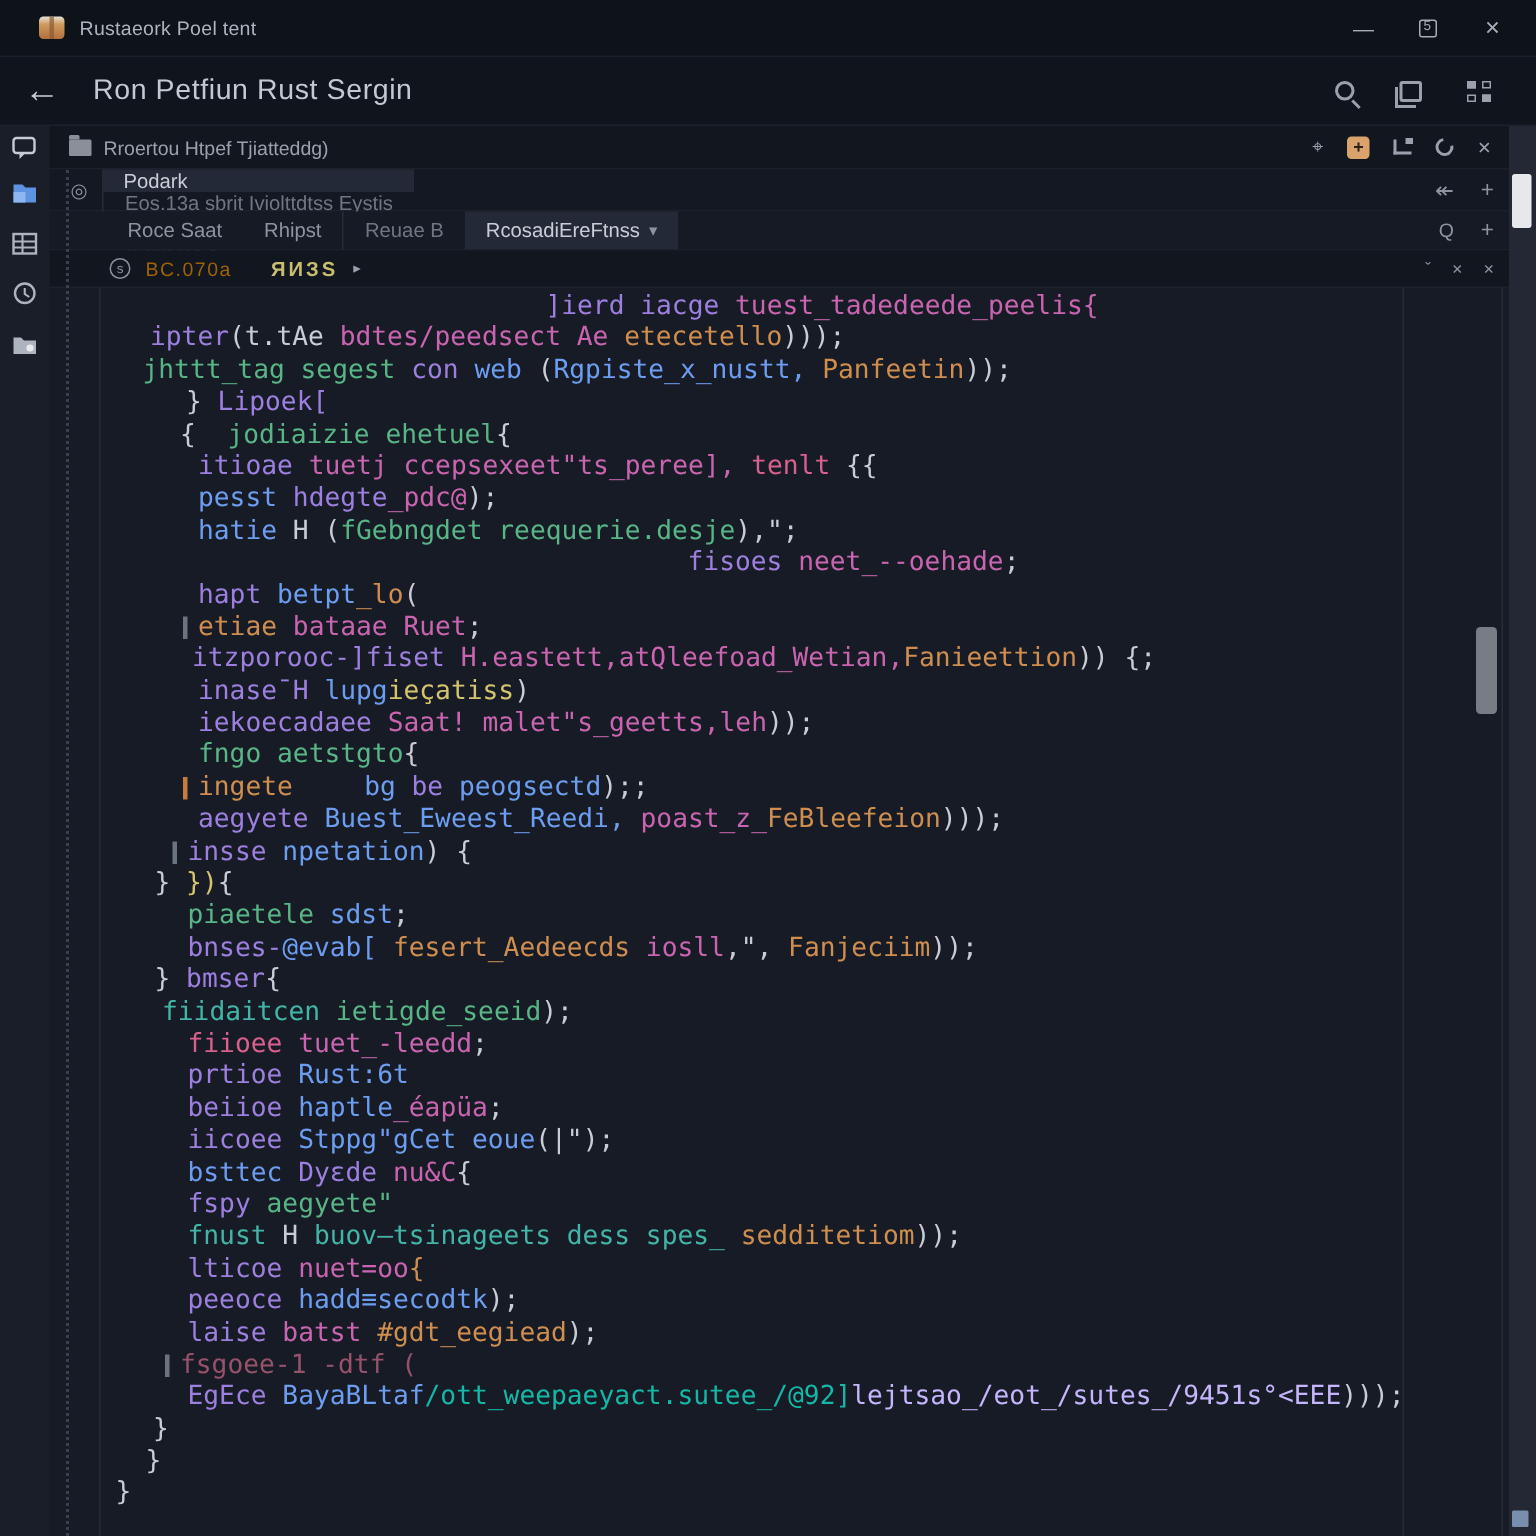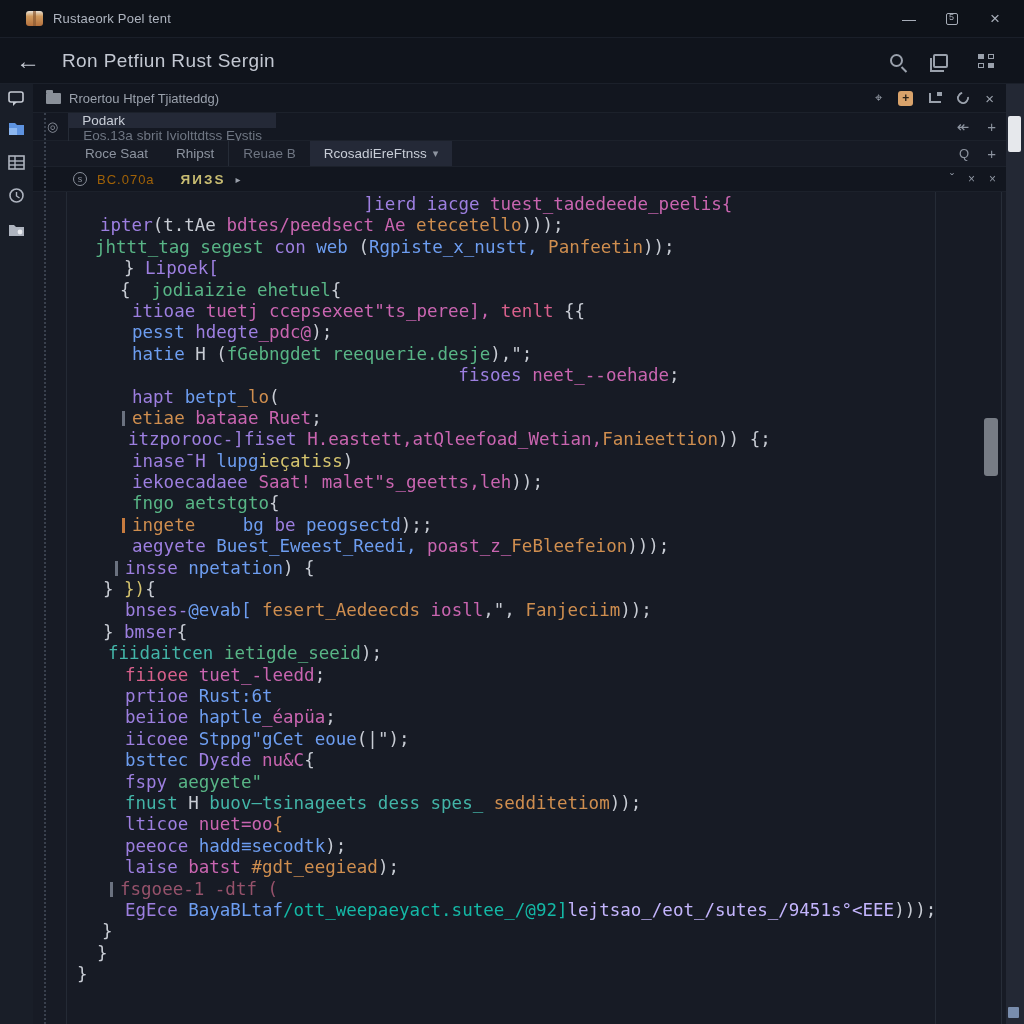--- a/index.html
+++ b/index.html
@@ -262,20 +262,21 @@
         <div class="cl" style="padding-left: 56px;"><span style="color: rgb(157, 127, 224);">hapt </span><span style="color: rgb(109, 157, 240);">betpt</span><span style="color: rgb(207, 142, 79);">_lo</span><span style="color: rgb(200, 204, 212);">(</span></div>
         <div class="cl" style="padding-left: 56px;"><span class="gmark gm-gray" style="left: 46px;"></span><span style="color: rgb(207, 142, 79);">etiae </span><span style="color: rgb(201, 101, 176);">bataae Ruet</span><span style="color: rgb(200, 204, 212);">;</span></div>
         <div class="cl" style="padding-left: 52px;"><span style="color: rgb(157, 127, 224);">itzporooc-]fiset </span><span style="color: rgb(201, 101, 176);">H.eastett,atQleefoad_Wetian,</span><span style="color: rgb(207, 142, 79);">Fanieettion</span><span style="color: rgb(200, 204, 212);">)) {;</span></div>
         <div class="cl" style="padding-left: 56px;"><span style="color: rgb(157, 127, 224);">inase¯H </span><span style="color: rgb(109, 157, 240);">lupg</span><span style="color: rgb(213, 196, 110);">ieçatiss</span><span style="color: rgb(200, 204, 212);">)</span></div>
         <div class="cl" style="padding-left: 56px;"><span style="color: rgb(157, 127, 224);">iekoecadaee </span><span style="color: rgb(201, 101, 176);">Saat! malet"s_geetts,leh</span><span style="color: rgb(200, 204, 212);">));</span></div>
         <div class="cl" style="padding-left: 56px;"><span style="color: rgb(88, 181, 134);">fngo aetstgto</span><span style="color: rgb(200, 204, 212);">{</span></div>
         <div class="cl" style="padding-left: 56px;"><span class="gmark gm-orange" style="left: 46px;"></span><span style="color: rgb(207, 142, 79);">ingete </span><span style="color: rgb(109, 157, 240); margin-left: 37px;">bg </span><span style="color: rgb(157, 127, 224);">be </span><span style="color: rgb(109, 157, 240);">peogsectd</span><span style="color: rgb(200, 204, 212);">);;</span></div>
         <div class="cl" style="padding-left: 56px;"><span style="color: rgb(157, 127, 224);">aegyete </span><span style="color: rgb(109, 157, 240);">Buest_Eweest_Reedi, </span><span style="color: rgb(201, 101, 176);">poast_z_</span><span style="color: rgb(207, 142, 79);">FeBleefeion</span><span style="color: rgb(200, 204, 212);">)));</span></div>
         <div class="cl" style="padding-left: 49px;"><span class="gmark gm-gray" style="left: 39px;"></span><span style="color: rgb(157, 127, 224);">insse </span><span style="color: rgb(109, 157, 240);">npetation</span><span style="color: rgb(200, 204, 212);">) {</span></div>
         <div class="cl" style="padding-left: 27px;"><span style="color: rgb(200, 204, 212);">} </span><span style="color: rgb(213, 196, 110);">})</span><span style="color: rgb(200, 204, 212);">{</span></div>
+        <div class="cl" style="padding-left: 49px;"><span style="color: rgb(88, 181, 134);">piaetele </span><span style="color: rgb(109, 157, 240);">sdst</span><span style="color: rgb(200, 204, 212);">;</span></div>
         <div class="cl" style="padding-left: 49px;"><span style="color: rgb(157, 127, 224);">bnses-</span><span style="color: rgb(109, 157, 240);">@evab[ </span><span style="color: rgb(207, 142, 79);">fesert_Aedeecds </span><span style="color: rgb(201, 101, 176);">iosll</span><span style="color: rgb(200, 204, 212);">,", </span><span style="color: rgb(207, 142, 79);">Fanjeciim</span><span style="color: rgb(200, 204, 212);">));</span></div>
         <div class="cl" style="padding-left: 27px;"><span style="color: rgb(200, 204, 212);">} </span><span style="color: rgb(157, 127, 224);">bmser</span><span style="color: rgb(200, 204, 212);">{</span></div>
         <div class="cl" style="padding-left: 32px;"><span style="color: rgb(67, 181, 168);">fiidaitcen </span><span style="color: rgb(88, 181, 134);">ietigde_seeid</span><span style="color: rgb(200, 204, 212);">);</span></div>
         <div class="cl" style="padding-left: 49px;"><span style="color: rgb(217, 96, 140);">fiioee </span><span style="color: rgb(201, 101, 176);">tuet_-leedd</span><span style="color: rgb(200, 204, 212);">;</span></div>
         <div class="cl" style="padding-left: 49px;"><span style="color: rgb(157, 127, 224);">prtioe </span><span style="color: rgb(109, 157, 240);">Rust:6t</span></div>
         <div class="cl" style="padding-left: 49px;"><span style="color: rgb(157, 127, 224);">beiioe </span><span style="color: rgb(109, 157, 240);">haptle</span><span style="color: rgb(201, 101, 176);">_éapüa</span><span style="color: rgb(200, 204, 212);">;</span></div>
         <div class="cl" style="padding-left: 49px;"><span style="color: rgb(157, 127, 224);">iicoee </span><span style="color: rgb(109, 157, 240);">Stppg"gCet eoue</span><span style="color: rgb(200, 204, 212);">(|");</span></div>
         <div class="cl" style="padding-left: 49px;"><span style="color: rgb(109, 157, 240);">bsttec </span><span style="color: rgb(157, 127, 224);">Dyεde </span><span style="color: rgb(201, 101, 176);">nu&amp;C</span><span style="color: rgb(200, 204, 212);">{</span></div>
         <div class="cl" style="padding-left: 49px;"><span style="color: rgb(157, 127, 224);">fspy </span><span style="color: rgb(88, 181, 134);">aegyete"</span></div>
         <div class="cl" style="padding-left: 49px;"><span style="color: rgb(67, 181, 168);">fnust </span><span style="color: rgb(200, 204, 212);">H </span><span style="color: rgb(67, 181, 168);">buov—tsinageets dess spes_ </span><span style="color: rgb(207, 142, 79);">sedditetiom</span><span style="color: rgb(200, 204, 212);">));</span></div>

